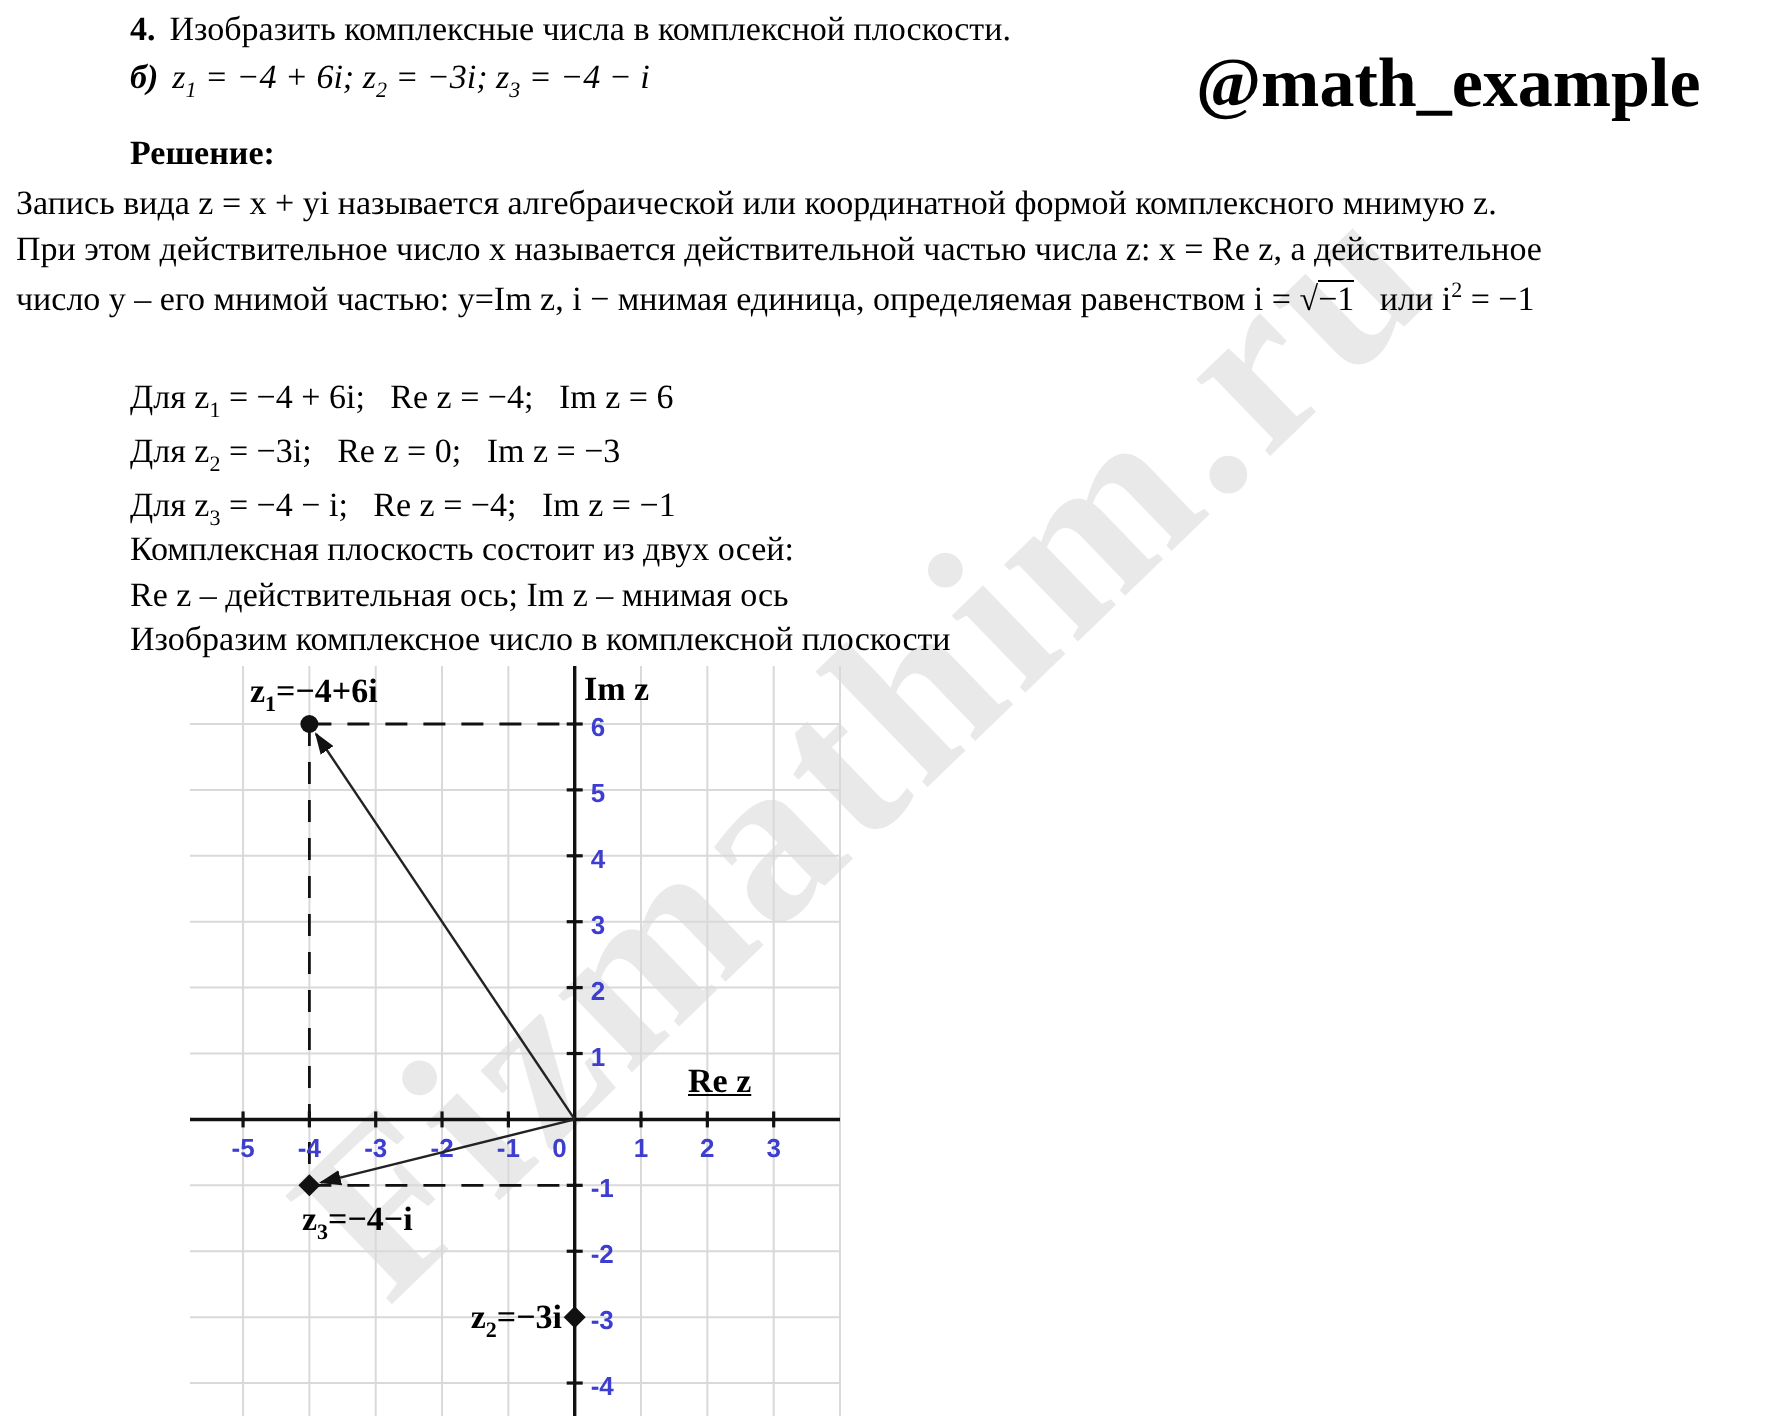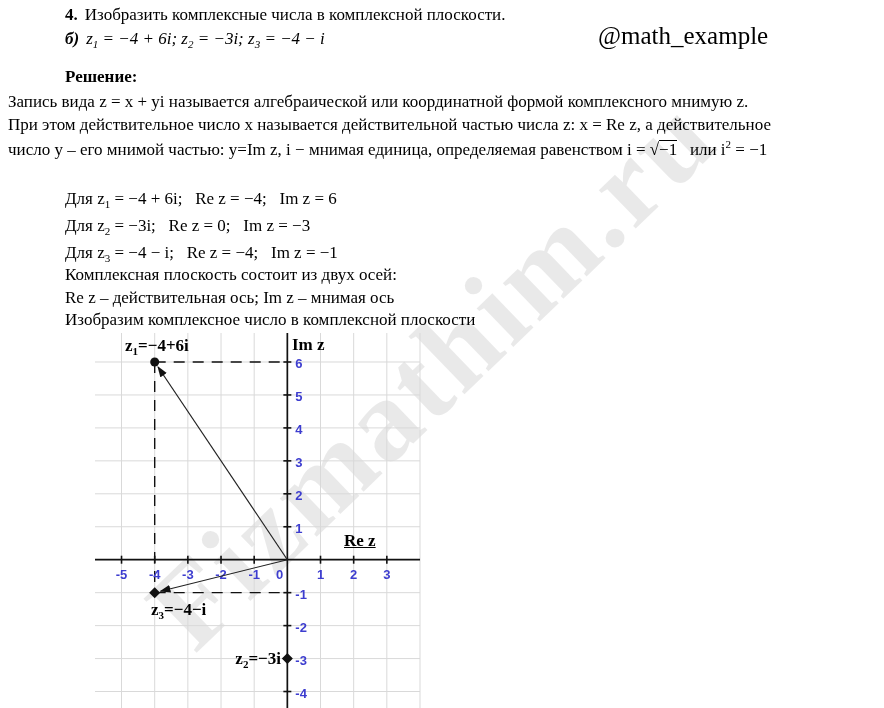--- a/index.html
+++ b/index.html
@@ -1,21 +1,21 @@
 <!DOCTYPE html>
 <html><head>
 <meta charset="utf-8">
 <style>
   html,body{margin:0;padding:0;background:#fff;}
   .page{position:relative;width:884px;height:708px;background:#ffffff;overflow:hidden;
         font-family:"Liberation Serif",serif;color:#000;}
   .t{position:absolute;font-size:17px;line-height:21px;white-space:nowrap;z-index:2;text-align:center;}
   .bold{font-weight:bold;}
   .lead{font-weight:bold;margin-right:7px;}
-  .handle{position:absolute;font-size:25px;font-weight:normal;white-space:nowrap;z-index:2;}
+  .handle{position:absolute;font-size:35px;font-weight:bold;white-space:nowrap;z-index:2;}
   .wm{position:absolute;left:432px;top:372px;transform:translate(-50%,-50%) rotate(-44deg);
       font-size:116px;font-weight:bold;letter-spacing:4px;color:rgba(0,0,0,0.085);
       white-space:nowrap;z-index:1;font-family:"Liberation Serif",serif;}
   sub,sup{line-height:0;font-size:11px;}
   .sqrt{white-space:nowrap;}
   .sqrt .bar{display:inline-block;border-top:1.3px solid #000;line-height:1.05;}
   .chart{position:absolute;left:95px;top:333px;width:325px;height:375px;z-index:2;}
   .chart svg{position:absolute;left:0;top:0;overflow:visible;}
   .chart text{font-family:"Liberation Sans",sans-serif;font-weight:700;font-size:13px;}
   .clabel{position:absolute;font-weight:bold;font-size:17px;line-height:19px;white-space:nowrap;z-index:3;text-align:right;}

